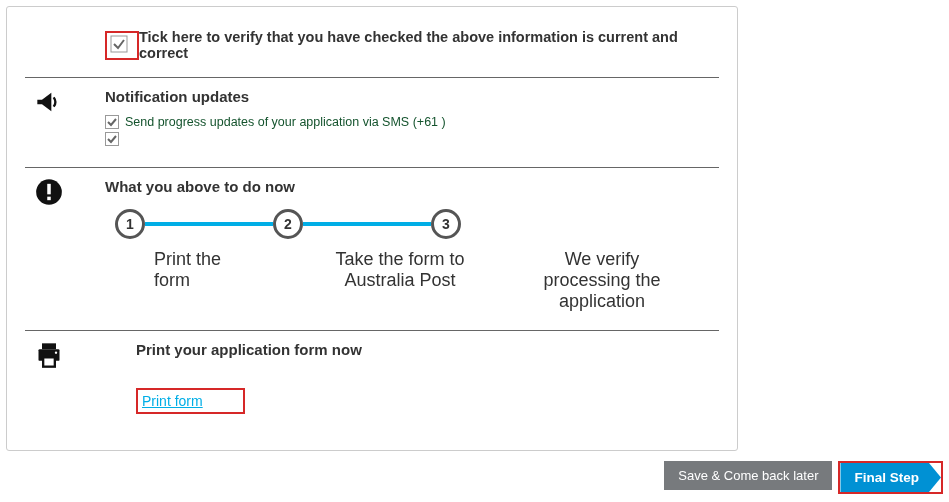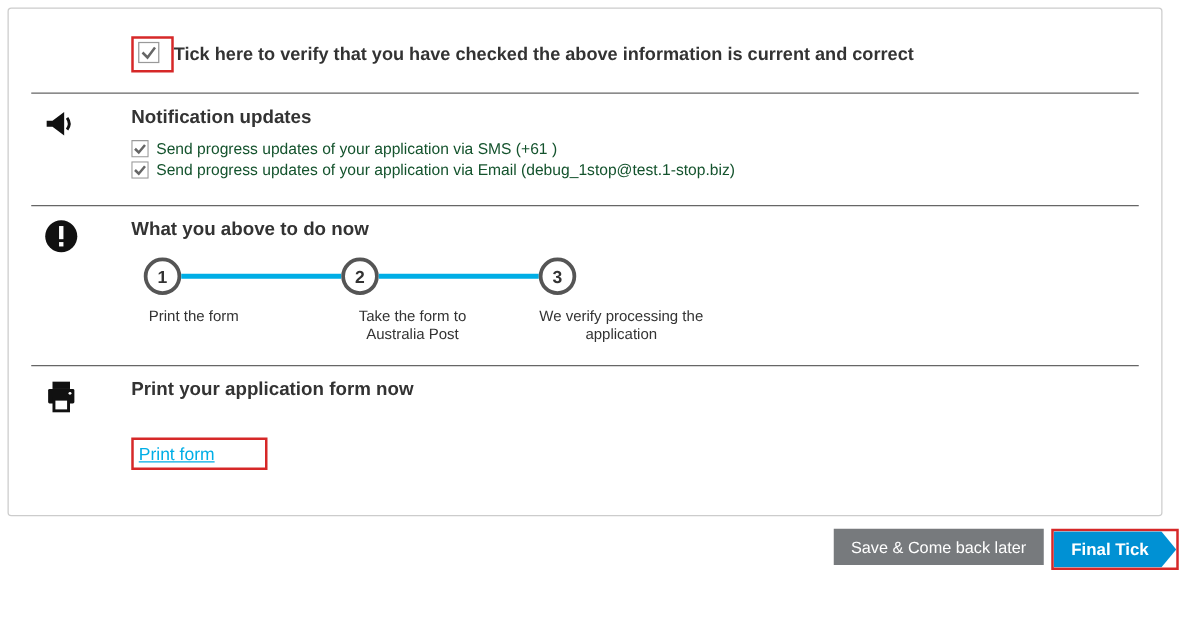--- a/index.html
+++ b/index.html
@@ -1,17 +1,17 @@
 <!DOCTYPE html>
 <html><head>
 <meta charset="utf-8">
 <style>
 * { box-sizing: border-box; margin: 0; padding: 0; }
 body { font-family: "Segoe UI", Tahoma, sans-serif; font-size: 13px; color: #333; }
-.container { width: 924px; margin: 6px; border: 1px solid #ccc; border-radius: 3px; background: #fff; padding: 18px 18px 30px 18px; }
+.container { width: 732px; margin: 6px; border: 1px solid #ccc; border-radius: 3px; background: #fff; padding: 18px 18px 30px 18px; }
 .section { display: flex; padding: 10px 0 18px 0; }
 .full-divider { margin: 0; height: 1px; background: #666; }
 .icon-col { width: 80px; flex: none; display: flex; justify-content: flex-start; padding-left: 10px; }
 .icon-col svg { width: 28px; height: 28px; }
 .content-col { flex: 1; }
 .verify-row { display: flex; align-items: center; padding: 4px 0 16px 80px; }
 .verify-check { width: 18px; height: 18px; margin-right: 6px; }
 .verify-label { font-weight: 600; font-size: 14.5px; color: #333; }
 .red-box { border: 2px solid #d62828; }
 .red-box-pad { padding: 2px 3px; }
@@ -23,21 +23,21 @@
 .footer { display: flex; justify-content: flex-end; align-items: flex-start; margin: 10px 6px 0 0; gap: 0; }
 .btn-secondary { background: #777a7d; color: #fff; border: none; padding: 7px 14px; font-size: 13px; cursor: pointer; }
 .btn-primary-wrap { border: 2px solid #d62828; display: inline-flex; margin-left: 6px; padding: 0; }
 .btn-primary-clip { background: #0091d4; color: #fff; border: none; padding: 7px 22px 7px 14px; font-size: 13.5px; cursor: pointer; font-weight: 600; clip-path: polygon(0 0, calc(100% - 12px) 0, 100% 50%, calc(100% - 12px) 100%, 0 100%); }
 .checkmark { stroke: #666; stroke-width: 2; fill: none; }
 .checkbox-box { stroke: #999; stroke-width: 1; fill: none; }
 .steps-row { display: flex; align-items: center; margin: 14px 0 0 10px; }
 .circle { width: 30px; height: 30px; border: 3px solid #555; border-radius: 50%; background: #fff; display: flex; align-items: center; justify-content: center; font-weight: 600; font-size: 14px; color: #333; }
 .connector { width: 128px; height: 4px; background: #00aee6; }
 .labels-row { display: flex; margin: 10px 0 0 10px; }
-.label-col { width: 158px; text-align: center; font-size: 12px; color: #333; }
+.label-col { width: 158px; text-align: center; font-size: 18px; color: #333; margin-left: 35px; }
 .first-col { width: 100px; text-align: left; padding-left: 4px;}
 </style>
 </head>
 <body>
 
 <div class="container">
 
   <div class="verify-row">
     <span class="red-box red-box-pad">
       <svg class="verify-check" viewBox="0 0 18 18">
@@ -63,21 +63,20 @@
           <rect x="0.5" y="0.5" width="13" height="13" class="checkbox-box"></rect>
           <polyline points="3,7 6,10 11,4" class="checkmark"></polyline>
         </svg>
         <span>Send progress updates of your application via SMS  (+61 )</span>
       </div>
       <div class="opt-row">
         <svg class="opt-check" viewBox="0 0 14 14">
           <rect x="0.5" y="0.5" width="13" height="13" class="checkbox-box"></rect>
           <polyline points="3,7 6,10 11,4" class="checkmark"></polyline>
         </svg>
-        <span>Send progress updates of your application via Email  (debug_1stop@test.1-stop.biz)</span>
       </div>
     </div>
   </div>
   <div class="full-divider"></div>
 
   <div class="section">
     <div class="icon-col">
       <svg viewBox="0 0 24 24">
         <circle cx="12" cy="12" r="11" fill="#111"></circle>
         <rect x="10.5" y="5" width="3" height="9" fill="#fff"></rect>
@@ -97,21 +96,21 @@
         <div class="label-col first-col">Print the form</div>
         <div style="width:50px;"></div>
         <div class="label-col" style="width:130px;">Take the form to Australia Post</div>
         <div style="width:22px;"></div>
         <div class="label-col" style="width:160px;">We verify processing the application</div>
       </div>
     </div>
   </div>
   <div class="full-divider"></div>
 
-  <div class="section" style="padding-bottom:6px;">
+  <div class="section" style="padding-bottom:6px;gap:31px;">
     <div class="icon-col">
       <svg viewBox="0 0 24 24">
         <rect x="6" y="2" width="12" height="5" fill="#111"></rect>
         <rect x="3" y="7" width="18" height="10" rx="1" fill="#111"></rect>
         <rect x="7" y="14" width="10" height="8" fill="#fff" stroke="#111" stroke-width="2"></rect>
         <circle cx="18" cy="10" r="1" fill="#fff"></circle>
       </svg>
     </div>
     <div class="content-col">
       <h3 class="section-title">Print your application form now</h3>
@@ -119,15 +118,15 @@
         <a href="#" class="print-link">Print form</a>
       </span>
     </div>
   </div>
 
 </div>
 
 <div class="footer">
   <button class="btn-secondary">Save &amp; Come back later</button>
   <span class="btn-primary-wrap">
-    <button class="btn-primary-clip">Final Tick</button>
+    <button class="btn-primary-clip">Final Step</button>
   </span>
 </div>
 
 </body></html>

